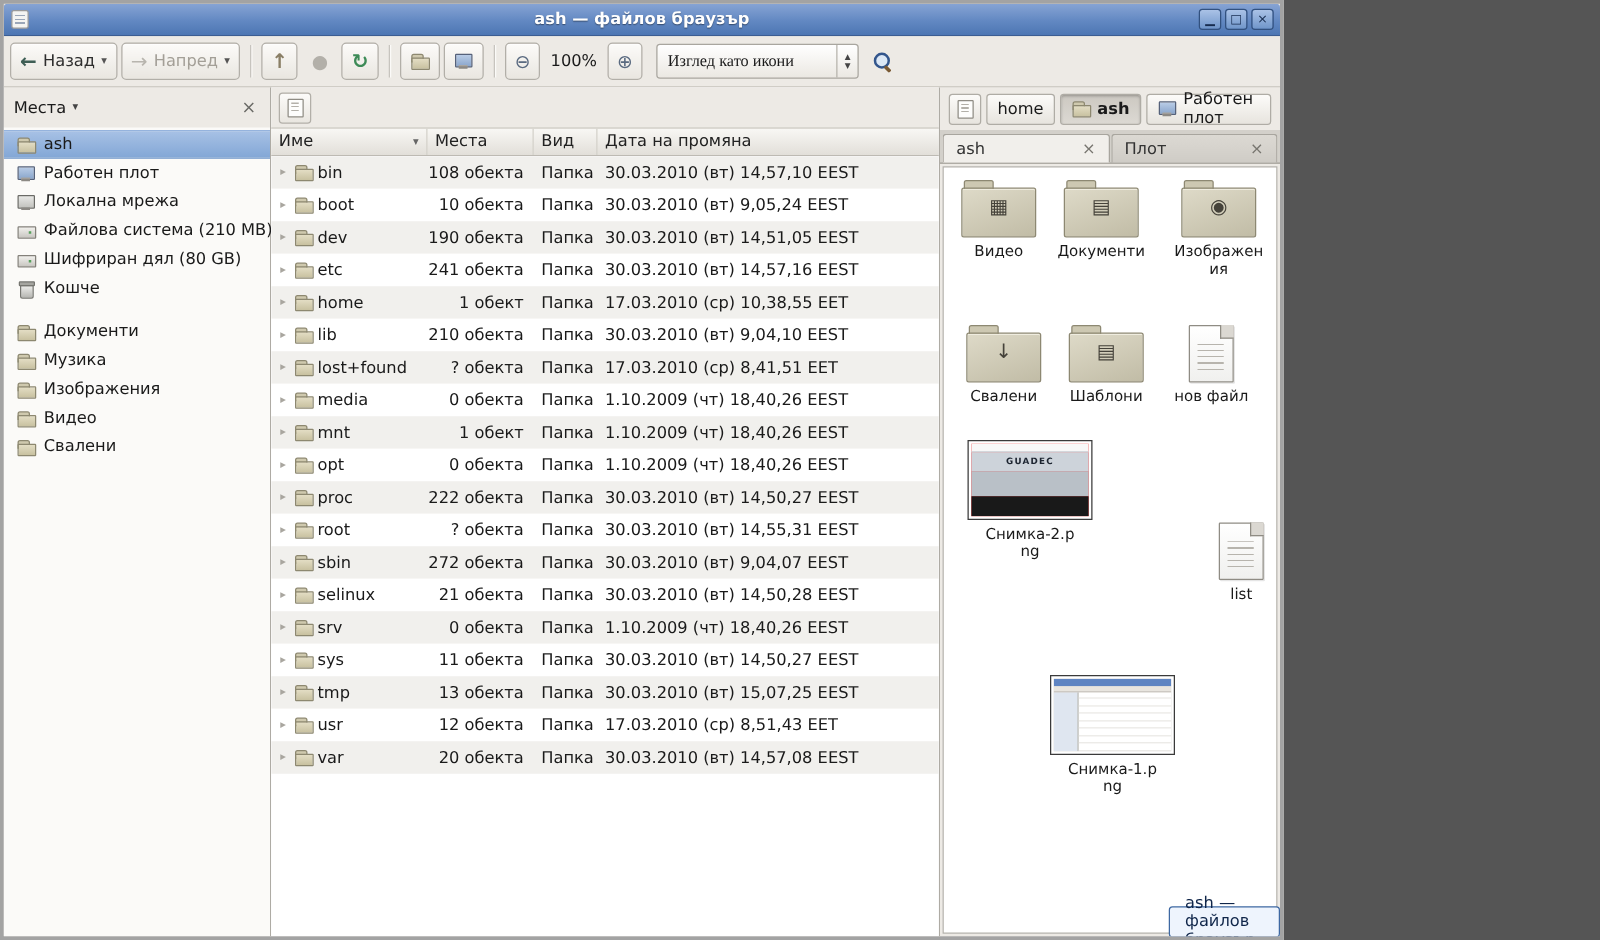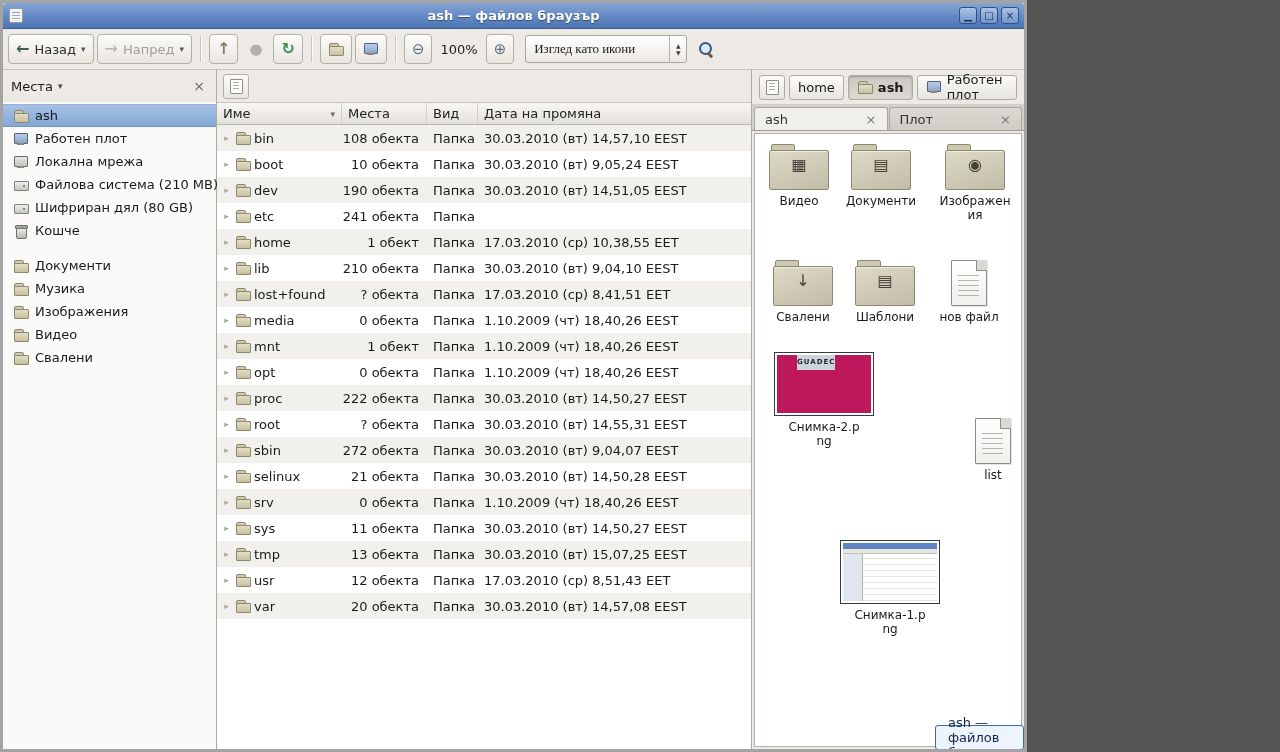--- a/index.html
+++ b/index.html
@@ -159,21 +159,21 @@
   .folder-big .femblem { position:absolute; left:0; right:0; top:13px; text-align:center;
     font-size:16px; line-height:1; color:#45423a; }
   .paper-big { width:36px; height:46px; position:relative; background:linear-gradient(#ffffff,#f0f0ee);
     border:1px solid #8f8c84; border-radius:1px; box-shadow:1px 1px 0 rgba(0,0,0,.1); }
   .paper-big::before { content:""; position:absolute; right:-1px; top:-1px; width:10px; height:10px;
     background:#dbd8d2; border-left:1px solid #8f8c84; border-bottom:1px solid #8f8c84; }
   .paper-big::after { content:""; position:absolute; left:6px; right:7px; top:14px; height:24px;
     background:repeating-linear-gradient(#b7b4ad 0 1px, transparent 1px 5px); }
   .thumb { background:#fff; border:1px solid #3a3a3a; padding:2px; }
   .th-inner { width:94px; height:58px; position:relative; overflow:hidden; }
-  .th-web { background:#be185d; display:flex; flex-direction:row;gap:20px; }
+  .th-web { background:#ef4444; display:flex; flex-direction:column; }
   .th-head { height:7px; background:#f8f8f8; border-bottom:1px solid #c8ccd2; flex:none; }
   .th-band { height:15px; flex:none; background:#cdd3da; color:#1c2430; font-size:7px; font-weight:bold;
     text-align:center; line-height:15px; letter-spacing:1px; }
   .th-mid { flex:1; background:#b9c0c7; }
   .th-foot { height:16px; flex:none; background:#191919; }
   .th-dark { background:linear-gradient(100deg,#131b32 50%, #274077 72%, #4a6cb2 100%); }
   .th-store { position:absolute; left:4px; top:3px; font-size:7px; color:#e8e8e8; }
   .th-shirts { position:absolute; left:8px; bottom:10px; width:13px; height:11px; background:#3c3c46;
     box-shadow:18px 0 0 #46464f, 36px 0 0 #40404a; }
   .th-win { background:#d8d4cd; display:flex; flex-direction:column; }
@@ -363,20 +363,21 @@
             <div class="cell cell-date">30.03.2010 (вт) 14,51,05 EEST</div>
           </div>
           <div class="row even">
             <div class="cell cell-name">
               <span class="expander">▸</span>
               <span class="ico ico-folder"></span>
               <span>etc</span>
             </div>
             <div class="cell cell-size">241 обекта</div>
             <div class="cell cell-type">Папка</div>
+            <div class="cell cell-date">30.03.2010 (вт) 14,57,16 EEST</div>
           </div>
           <div class="row odd">
             <div class="cell cell-name">
               <span class="expander">▸</span>
               <span class="ico ico-folder"></span>
               <span>home</span>
             </div>
             <div class="cell cell-size">1 обект</div>
             <div class="cell cell-type">Папка</div>
             <div class="cell cell-date">17.03.2010 (ср) 10,38,55 EET</div>

